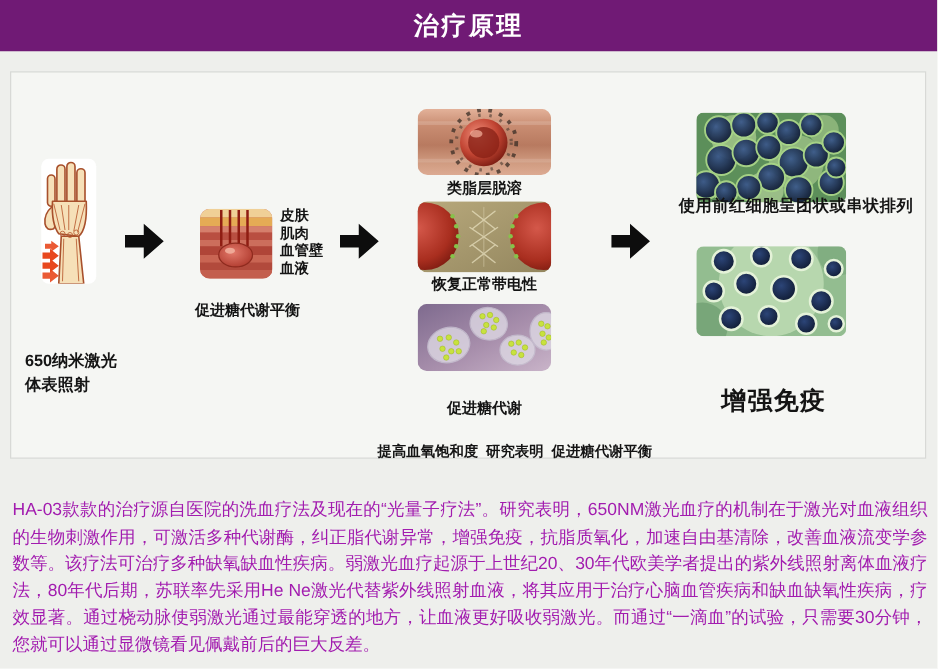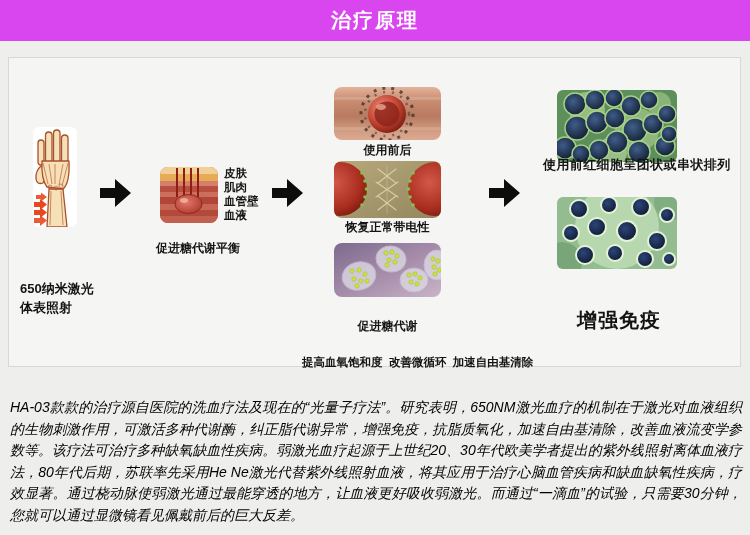--- a/index.html
+++ b/index.html
@@ -1,30 +1,30 @@
 <!DOCTYPE html>
 <html><head>
 <meta charset="utf-8">
 <style>
   html,body{margin:0;padding:0;}
   body{font-family:"Liberation Sans","DejaVu Sans",sans-serif;}
   #app{position:relative;width:750px;height:535px;background:#eeefec;overflow:hidden;}
-  .header{position:absolute;left:0;top:0;width:750px;height:41px;background:#d946ef;
+  .header{position:absolute;left:0;top:0;width:750px;height:41px;background:#701a75;
           display:flex;align-items:center;justify-content:center;}
   .header .title{color:#ffffff;font-size:20px;font-weight:bold;letter-spacing:2px;}
   .pbox{position:absolute;left:8px;top:57px;width:731px;height:308px;background:#f5f6f3;border:1px solid #d8d9d6;}
   .card{position:absolute;overflow:hidden;}
   .cap{position:absolute;font-weight:bold;color:#141414;white-space:nowrap;}
   .cap12{font-size:12px;}
   .cap13{font-size:13px;letter-spacing:0.4px;}
   .layers{position:absolute;font-weight:bold;color:#141414;font-size:11.5px;line-height:14px;}
   .effects{position:absolute;font-weight:bold;color:#141414;font-size:11.5px;line-height:16px;white-space:pre-wrap;}
   .step1cap{position:absolute;font-weight:bold;color:#141414;font-size:13px;line-height:19px;}
   .summary{position:absolute;font-weight:bold;color:#141414;font-size:20px;letter-spacing:1px;}
-  .desc{position:absolute;left:10px;top:397px;width:732px;font-size:14px;line-height:21.5px;color:#000000;text-align:justify;font-style:italic;}
+  .desc{position:absolute;left:10px;top:397px;width:732px;font-size:14px;line-height:21.5px;color:#a21caf;text-align:justify;}
   .arrow{position:absolute;width:32px;height:30px;}
   svg{display:block;}
 </style>
 </head>
 <body>
 
 <div id="app">
 
   <div class="header">
     <div class="title">治疗原理</div>
@@ -126,21 +126,21 @@
       <rect width="107" height="53" fill="url(#lipBg)"></rect>
       <rect y="10" width="107" height="3" fill="#ffffff" opacity="0.15"></rect>
       <rect y="40" width="107" height="3" fill="#ffffff" opacity="0.12"></rect>
       <circle cx="53" cy="27" r="26" fill="none" stroke="#3a2d26" stroke-width="3" stroke-dasharray="3 6" opacity="0.75"></circle>
       <circle cx="53" cy="27" r="22" fill="none" stroke="#4a3a30" stroke-width="2.5" stroke-dasharray="2 7" opacity="0.6"></circle>
       <circle cx="53" cy="27" r="19" fill="url(#lipSph)"></circle>
       <circle cx="53" cy="27" r="12.5" fill="#8a2217" opacity="0.8"></circle>
       <ellipse cx="47" cy="20" rx="5" ry="3" fill="#f5b49e" opacity="0.7"></ellipse>
     </svg>
   </div>
-  <div class="cap cap12" style="left:334px;top:142px;width:107px;text-align:center;">使用前后</div>
+  <div class="cap cap12" style="left:334px;top:142px;width:107px;text-align:center;">类脂层脱溶</div>
 
   <div class="card" style="left:334px;top:161px;width:107px;height:57px;border-radius:8px;">
     <svg width="107" height="57" viewBox="0 0 107 57">
       <defs>
         <linearGradient id="chgBg" x1="0" y1="0" x2="1" y2="1">
           <stop offset="0" stop-color="#b8a97c"></stop>
             <stop offset="1" stop-color="#93865e"></stop>
         </linearGradient>
         <radialGradient id="redSph" cx="0.4" cy="0.38" r="0.8">
           <stop offset="0" stop-color="#d4584a"></stop>
@@ -215,21 +215,21 @@
           <circle cx="104" cy="18" r="2.2"></circle>
           <circle cx="100" cy="24" r="2.2"></circle>
         <circle cx="105" cy="27" r="2.2"></circle>
           <circle cx="101" cy="31" r="2.2"></circle>
       </g>
     </svg>
   </div>
   <div class="cap cap12" style="left:334px;top:299px;width:107px;text-align:center;margin-top:19px;">促进糖代谢</div>
 
   <div class="effects" style="left:302px;top:322px;">
-    <div>提高血氧饱和度  改善微循环  加速自由基清除</div>
+    <div>提高血氧饱和度  研究表明  促进糖代谢平衡</div>
   </div>
 
   <svg class="arrow" style="left:489px;top:178px;" viewBox="0 0 32 30">
     <polygon points="0,10 15,10 15,1 31,15 15,29 15,20 0,20" fill="#0d0d0d"></polygon>
   </svg>
 
   <div class="card" style="left:557px;top:90px;width:120px;height:72px;border-radius:6px;">
     <svg width="120" height="72" viewBox="0 0 120 72">
       <defs>
         <radialGradient id="dkCell" cx="0.4" cy="0.38" r="0.8">

